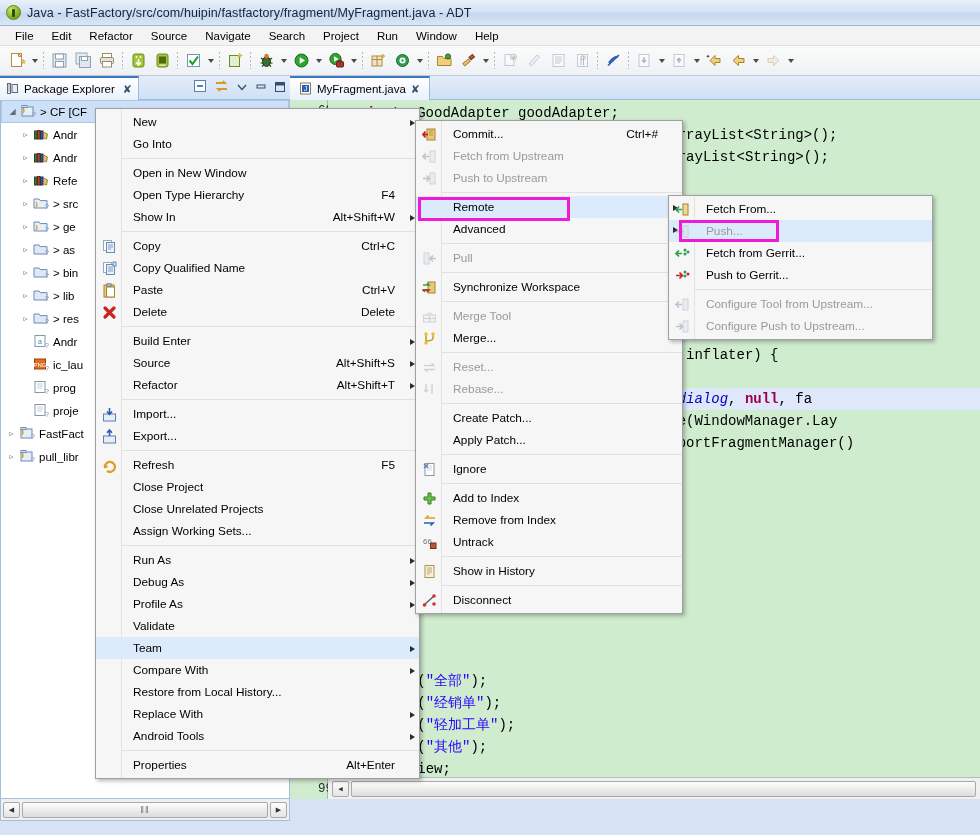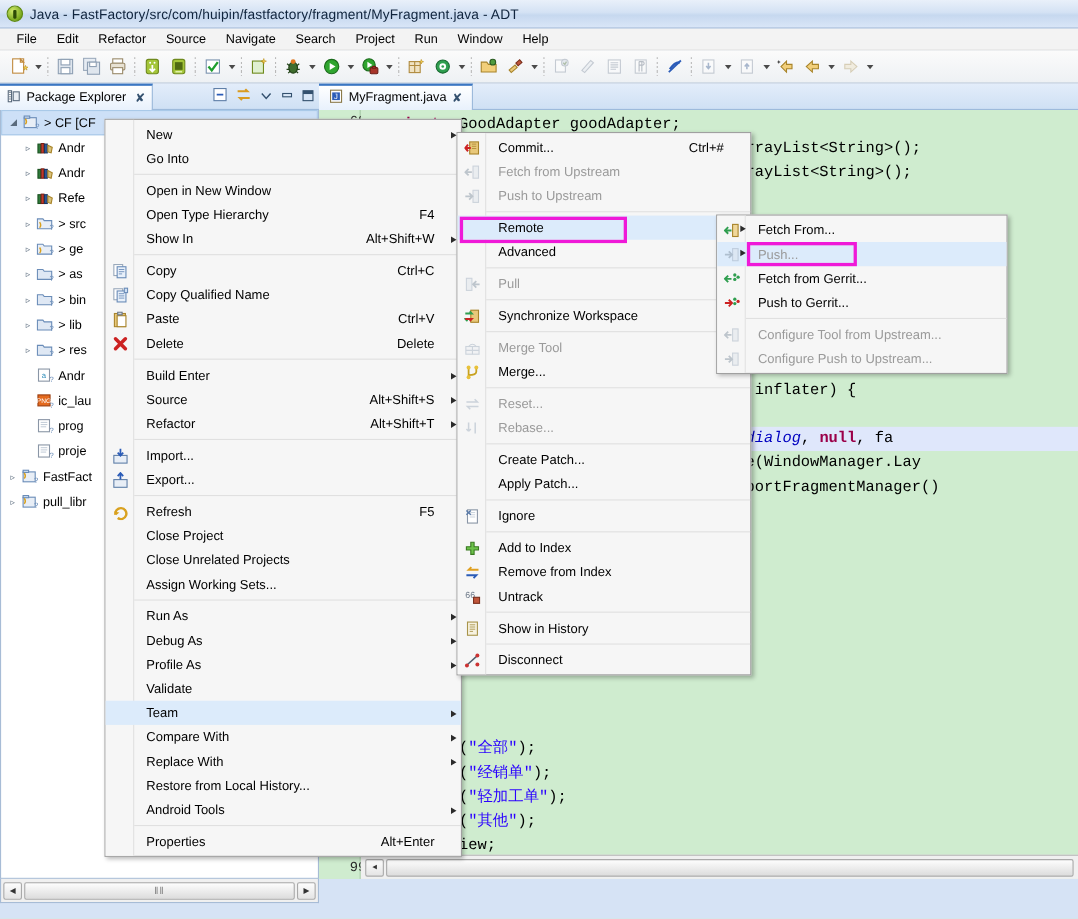--- a/index.html
+++ b/index.html
@@ -831,27 +831,27 @@
           <span class="lbl">Team</span>
           <span class="sub"></span>
         </div>
         <div class="mrow">
           <span class="ico"></span>
           <span class="lbl">Compare With</span>
           <span class="sub"></span>
         </div>
         <div class="mrow">
           <span class="ico"></span>
+          <span class="lbl">Restore from Local History...</span>
+          <span class="sub" style="visibility: hidden;"></span>
+        </div>
+        <div class="mrow">
+          <span class="ico"></span>
           <span class="lbl">Replace With</span>
           <span class="sub"></span>
-        </div>
-        <div class="mrow">
-          <span class="ico"></span>
-          <span class="lbl">Restore from Local History...</span>
-          <span class="sub" style="visibility: hidden;"></span>
         </div>
         <div class="mrow">
           <span class="ico"></span>
           <span class="lbl">Android Tools</span>
           <span class="sub"></span>
         </div>
         <div class="msep"></div>
         <div class="mrow">
           <span class="ico"></span>
           <span class="lbl">Properties</span>
@@ -1045,21 +1045,21 @@
               <circle cx="12" cy="3" r="1.8" fill="#cc3333"></circle>
               <circle cx="12" cy="11" r="1.8" fill="#cc3333"></circle>
             </svg>
           </span>
           <span class="lbl">Disconnect</span>
           <span class="sub" style="visibility: hidden;"></span>
         </div>
       </div>
   </div>
 
-  <div class="menu" id="remote-menu" style="left:651px; top:195px; width:265px;">
+  <div class="menu" id="remote-menu" style="left:668px; top:195px; width:265px;">
     <div class="gutter-strip"></div>
     <div id="remote-rows" style="position:relative;">
         <div class="mrow">
           <span class="ico">
             <svg width="15" height="15" viewBox="0 0 15 15">
               <rect x="8" y="2" width="5" height="11" fill="#f0d79a" stroke="#a8842a"></rect>
               <path d="M1 7.5 h6 M4 4.5 L1 7.5 L4 10.5" stroke="#2f9e4f" stroke-width="1.7" fill="none"></path>
             </svg>
           </span>
           <span class="lbl">Fetch From...</span>

